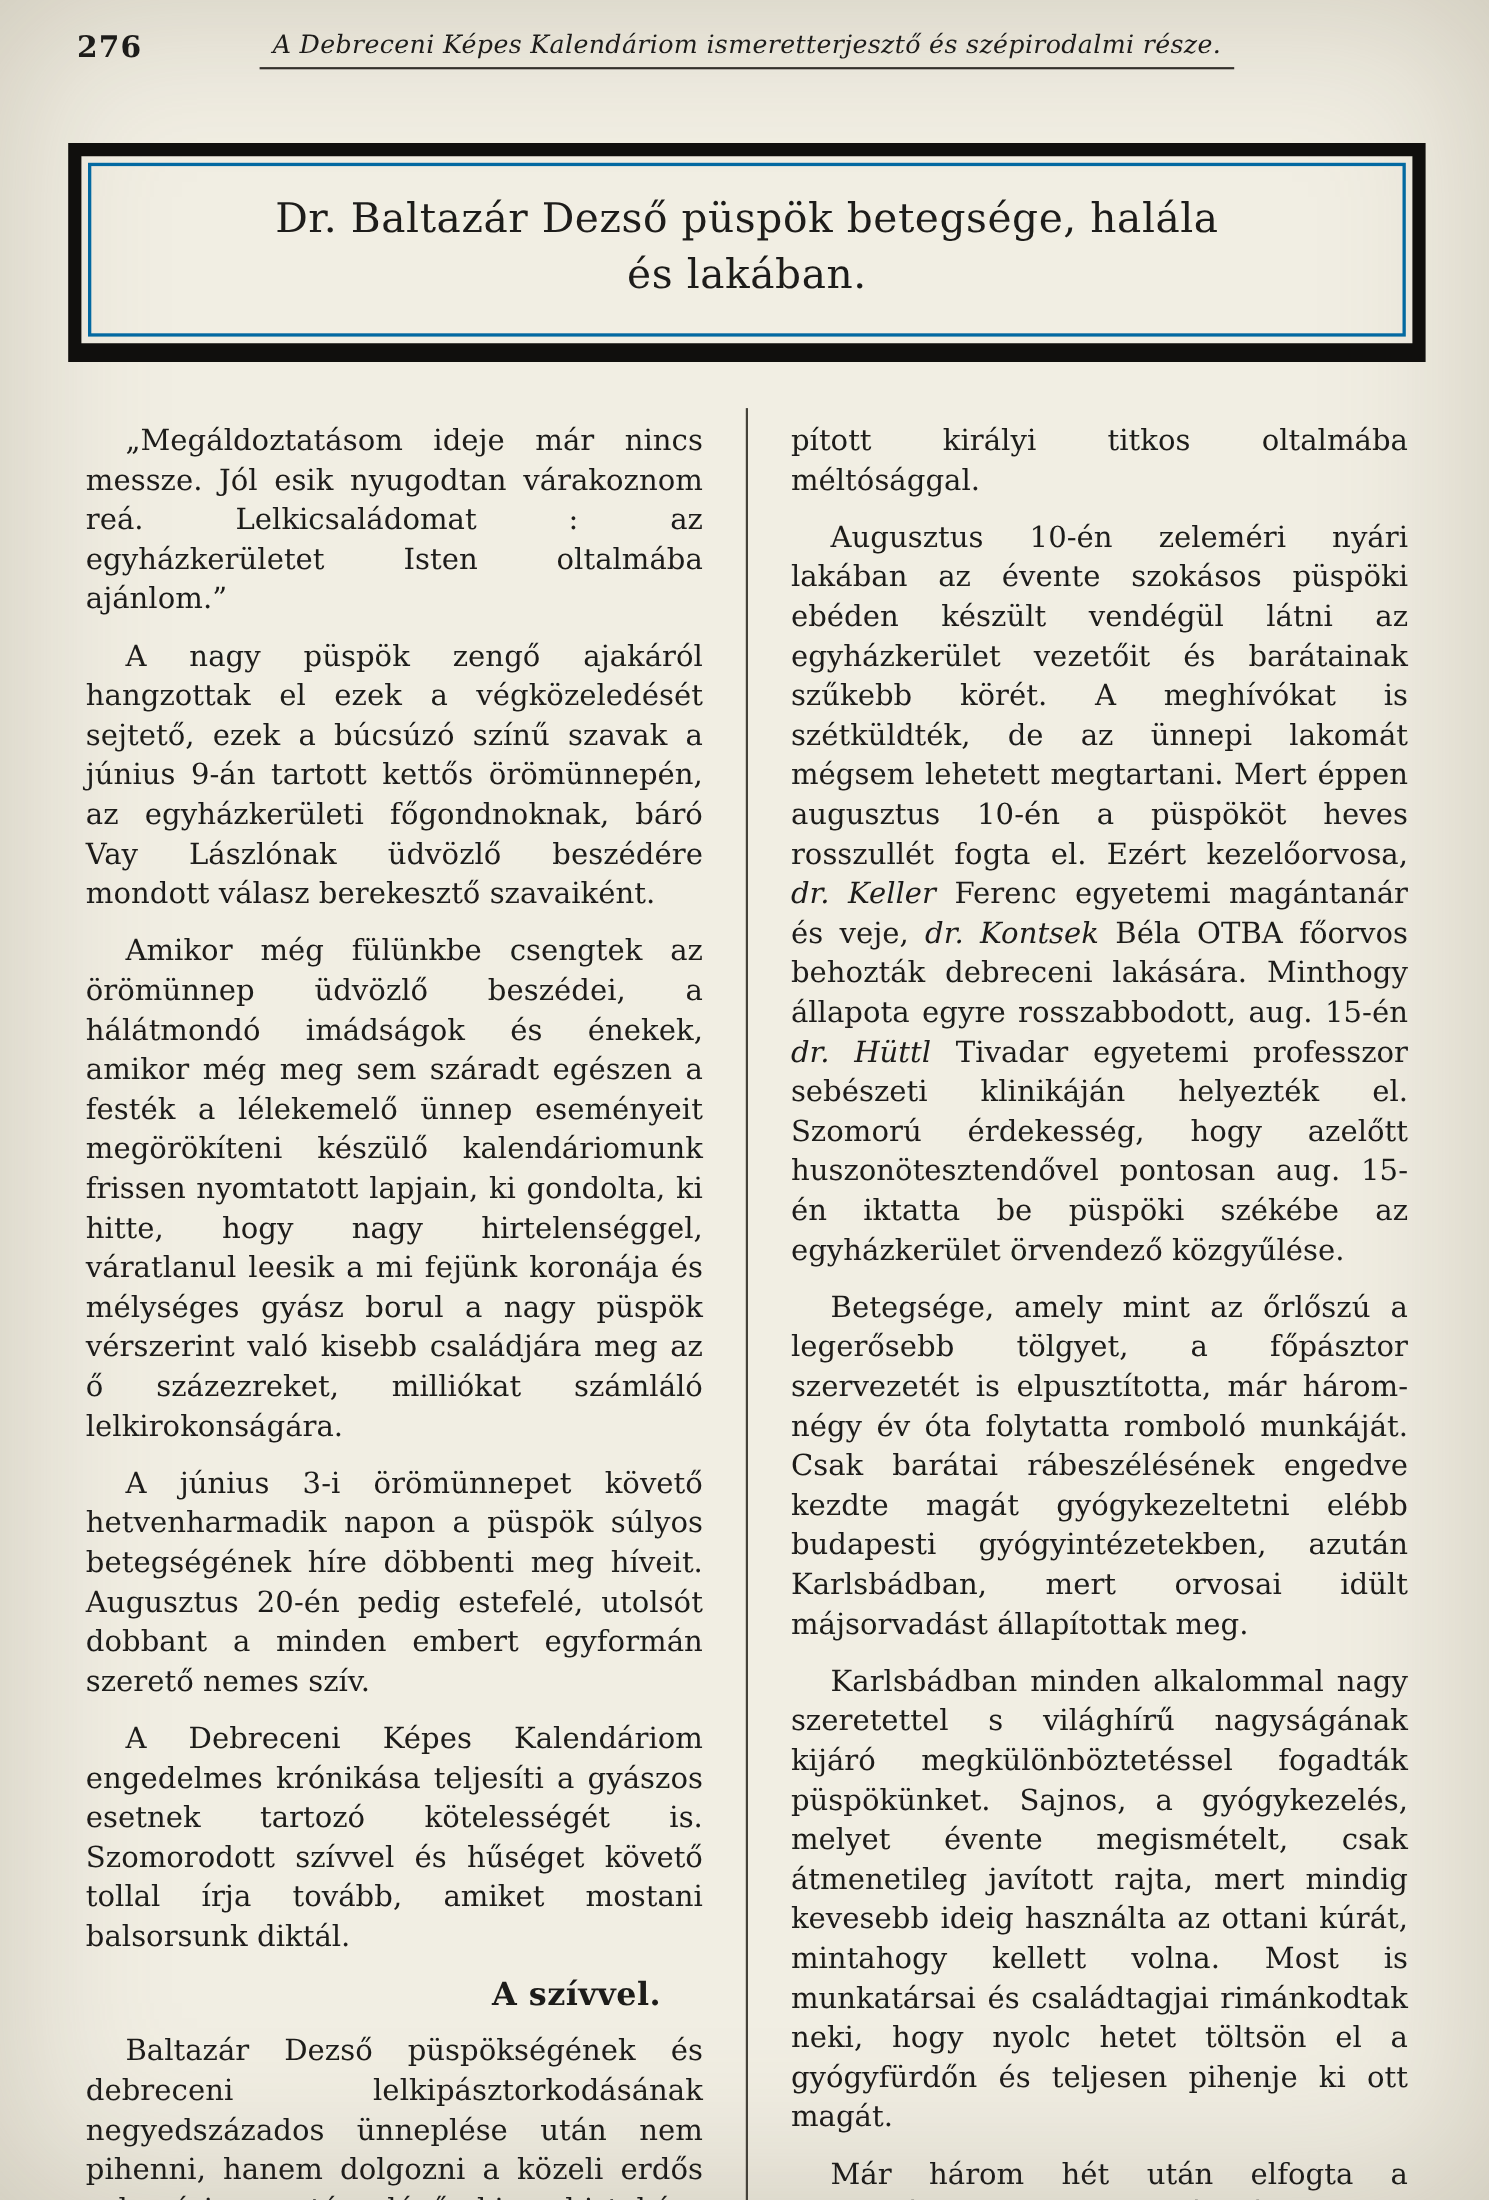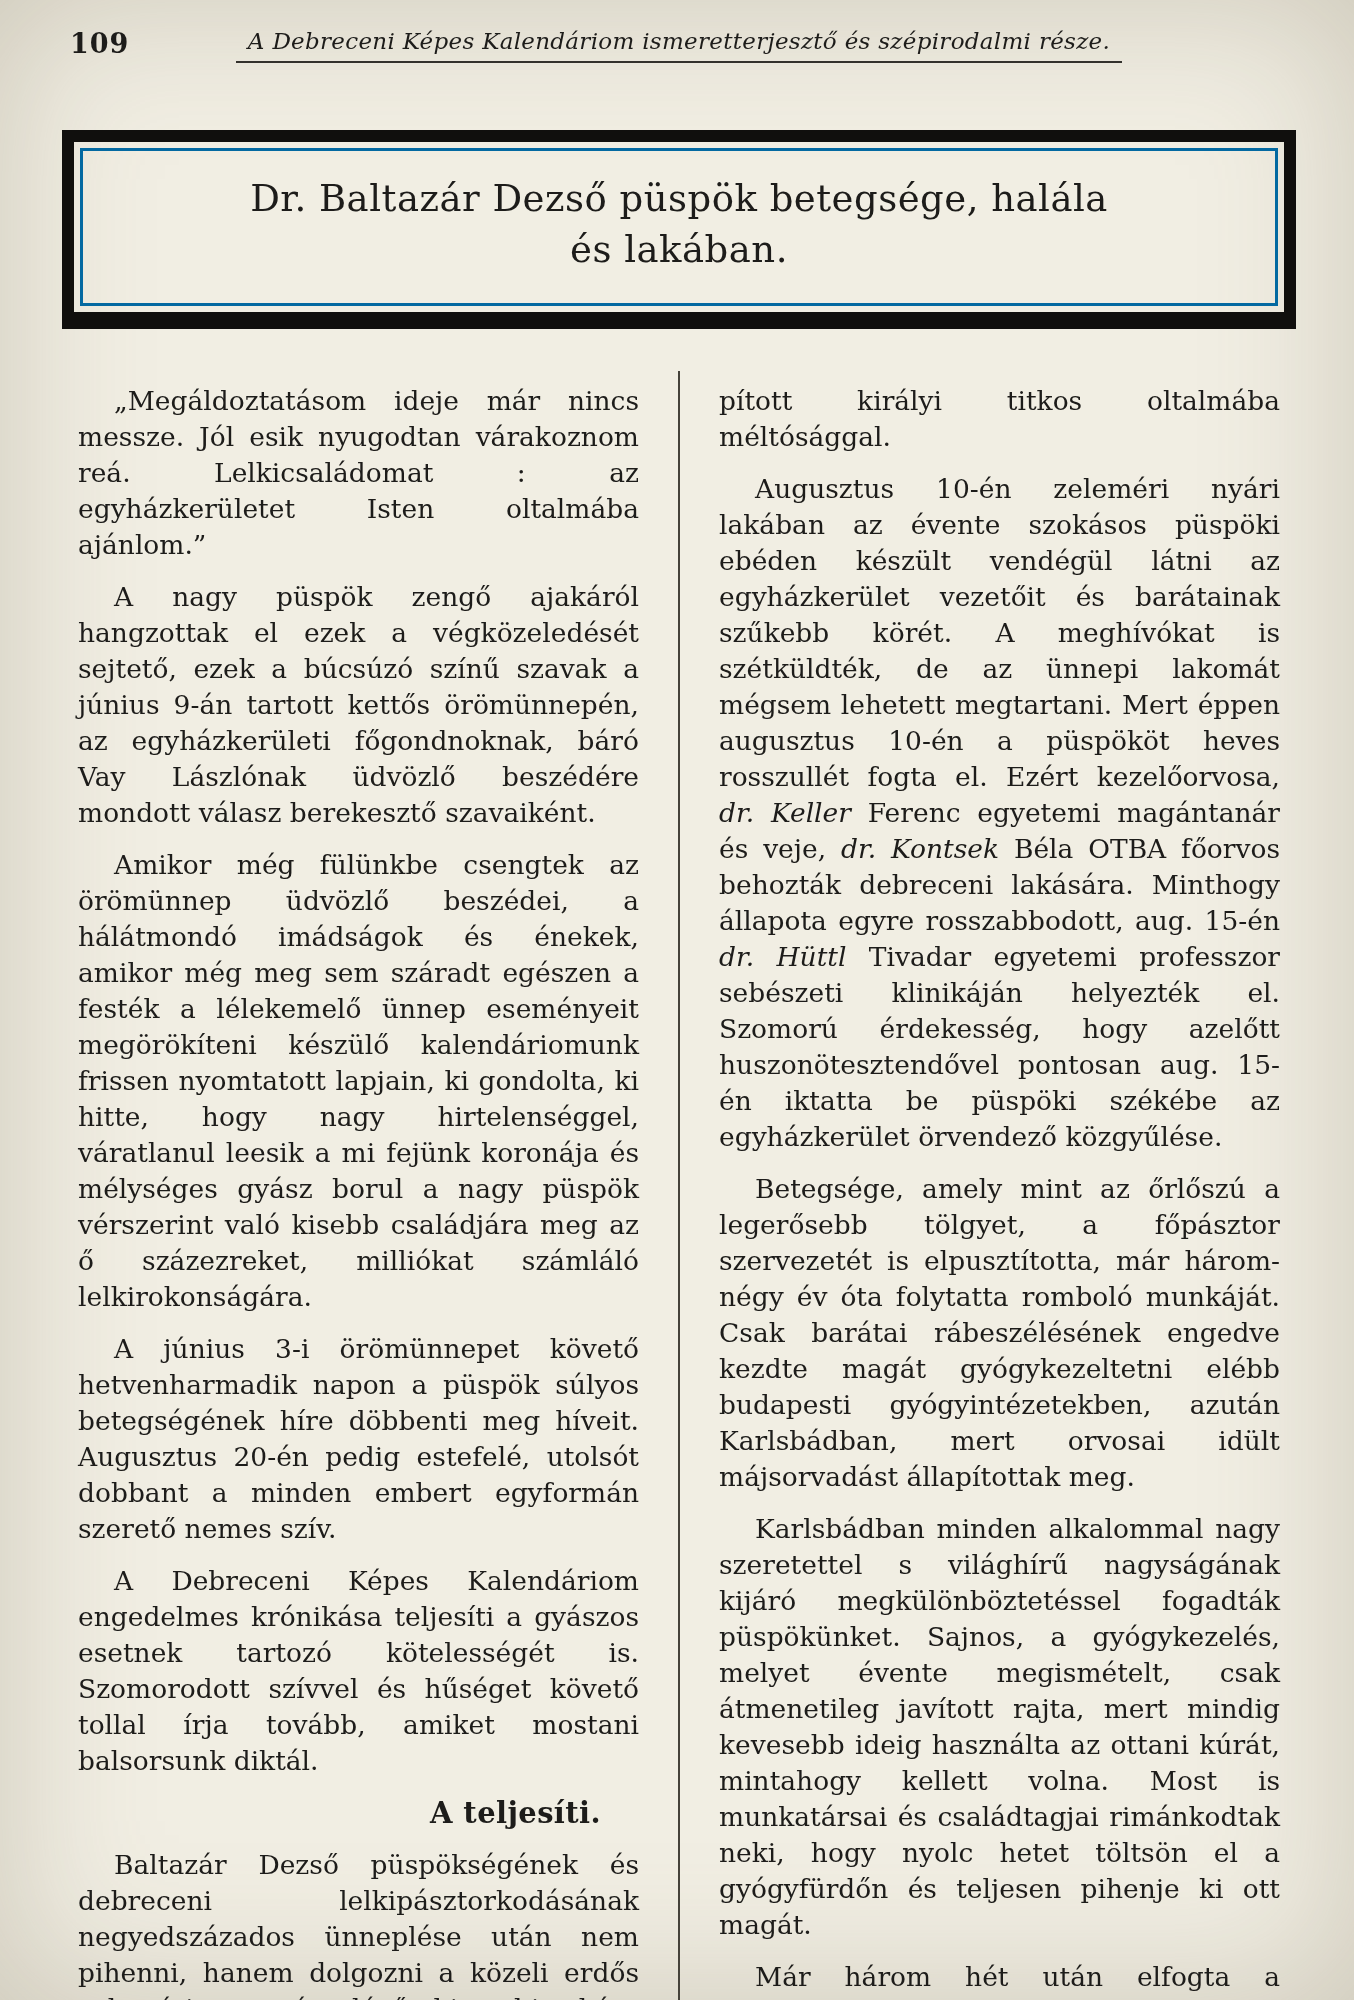--- a/index.html
+++ b/index.html
@@ -72,41 +72,41 @@
   }
   .italic { font-style: italic; }
 </style>
 </head>
 <body>
 
 <div class="page">
   <div class="content">
 
     <header class="header-row">
-      <div class="page-number">109</div>
+      <div class="page-number">276</div>
       <span class="running-title">A Debreceni Képes Kalendáriom ismeretterjesztő és szépirodalmi része.</span>
     </header>
 
     <div class="title-frame">
       <div class="title-inner">
         <div class="title-line">Dr. Baltazár Dezső püspök betegsége, halála</div>
         <div class="title-line">és lakában.</div>
       </div>
     </div>
 
     <div class="columns">
       <div class="divider"></div>
 
       <section class="col">
         <p>„Megáldoztatásom ideje már nincs messze. Jól esik nyugodtan várakoznom reá. Lelkicsaládomat : az egyházkerületet Isten oltalmába ajánlom.”</p>
         <p>A nagy püspök zengő ajakáról hangzottak el ezek a végközeledését sejtető, ezek a búcsúzó színű szavak a június 9-án tartott kettős örömünnepén, az egyházkerületi főgondnoknak, báró Vay Lászlónak üdvözlő beszédére mondott válasz berekesztő szavaiként.</p>
         <p>Amikor még fülünkbe csengtek az örömünnep üdvözlő beszédei, a hálátmondó imádságok és énekek, amikor még meg sem száradt egészen a festék a lélekemelő ünnep eseményeit megörökíteni készülő kalendáriomunk frissen nyomtatott lapjain, ki gondolta, ki hitte, hogy nagy hirtelenséggel, váratlanul leesik a mi fejünk koronája és mélységes gyász borul a nagy püspök vérszerint való kisebb családjára meg az ő százezreket, milliókat számláló lelkirokonságára.</p>
         <p>A június 3-i örömünnepet követő hetvenharmadik napon a püspök súlyos betegségének híre döbbenti meg híveit. Augusztus 20-én pedig estefelé, utolsót dobbant a minden embert egyformán szerető nemes szív.</p>
         <p>A Debreceni Képes Kalendáriom engedelmes krónikása teljesíti a gyászos esetnek tartozó kötelességét is. Szomorodott szívvel és hűséget követő tollal írja tovább, amiket mostani balsorsunk diktál.</p>
-        <h2 class="section-heading">A teljesíti.</h2>
+        <h2 class="section-heading">A szívvel.</h2>
         <p>Baltazár Dezső püspökségének és debreceni lelkipásztorkodásának negyedszázados ünneplése után nem pihenni, hanem dolgozni a közeli erdős zeleméri pusztán lévő kies birtokára ment ki. A hivatalos ügyeket posta és küldönc közvetítésével onnan intézte el. Ott érte Horthy Miklós kormányzó legmagasabb kitüntetése, az újonnan ala-</p>
       </section>
 
       <section class="col">
         <p class="no-indent">pított királyi titkos oltalmába méltósággal.</p>
         <p><span>Augusztus 10-én zeleméri nyári lakában az évente szokásos püspöki ebéden készült vendégül látni az egyházkerület vezetőit és barátainak szűkebb körét. A meghívókat is szétküldték, de az ünnepi lakomát mégsem lehetett megtartani. Mert éppen augusztus 10-én a püspököt heves rosszullét fogta el. Ezért kezelőorvosa, </span><span class="italic">dr. Keller</span><span> Ferenc egyetemi magántanár és veje, </span><span class="italic">dr. Kontsek</span><span> Béla OTBA főorvos behozták debreceni lakására. Minthogy állapota egyre rosszabbodott, aug. 15-én </span><span class="italic">dr. Hüttl</span><span> Tivadar egyetemi professzor sebészeti klinikáján helyezték el. Szomorú érdekesség, hogy azelőtt huszonötesztendővel pontosan aug. 15-én iktatta be püspöki székébe az egyházkerület örvendező közgyűlése.</span></p>
         <p>Betegsége, amely mint az őrlőszú a legerősebb tölgyet, a főpásztor szervezetét is elpusztította, már három-négy év óta folytatta romboló munkáját. Csak barátai rábeszélésének engedve kezdte magát gyógykezeltetni elébb budapesti gyógyintézetekben, azután Karlsbádban, mert orvosai idült májsorvadást állapítottak meg.</p>
         <p>Karlsbádban minden alkalommal nagy szeretettel s világhírű nagyságának kijáró megkülönböztetéssel fogadták püspökünket. Sajnos, a gyógykezelés, melyet évente megismételt, csak átmenetileg javított rajta, mert mindig kevesebb ideig használta az ottani kúrát, mintahogy kellett volna. Most is munkatársai és családtagjai rimánkodtak neki, hogy nyolc hetet töltsön el a gyógyfürdőn és teljesen pihenje ki ott magát.</p>
         <p>Már három hét után elfogta a mindenáron dolgozni akarás vágya. Nem hallgatott orvosaira. Hazajött. Ámbár maga is érezte legyöngülését, maradékereje megfeszítésével generális püspöki</p>
       </section>

